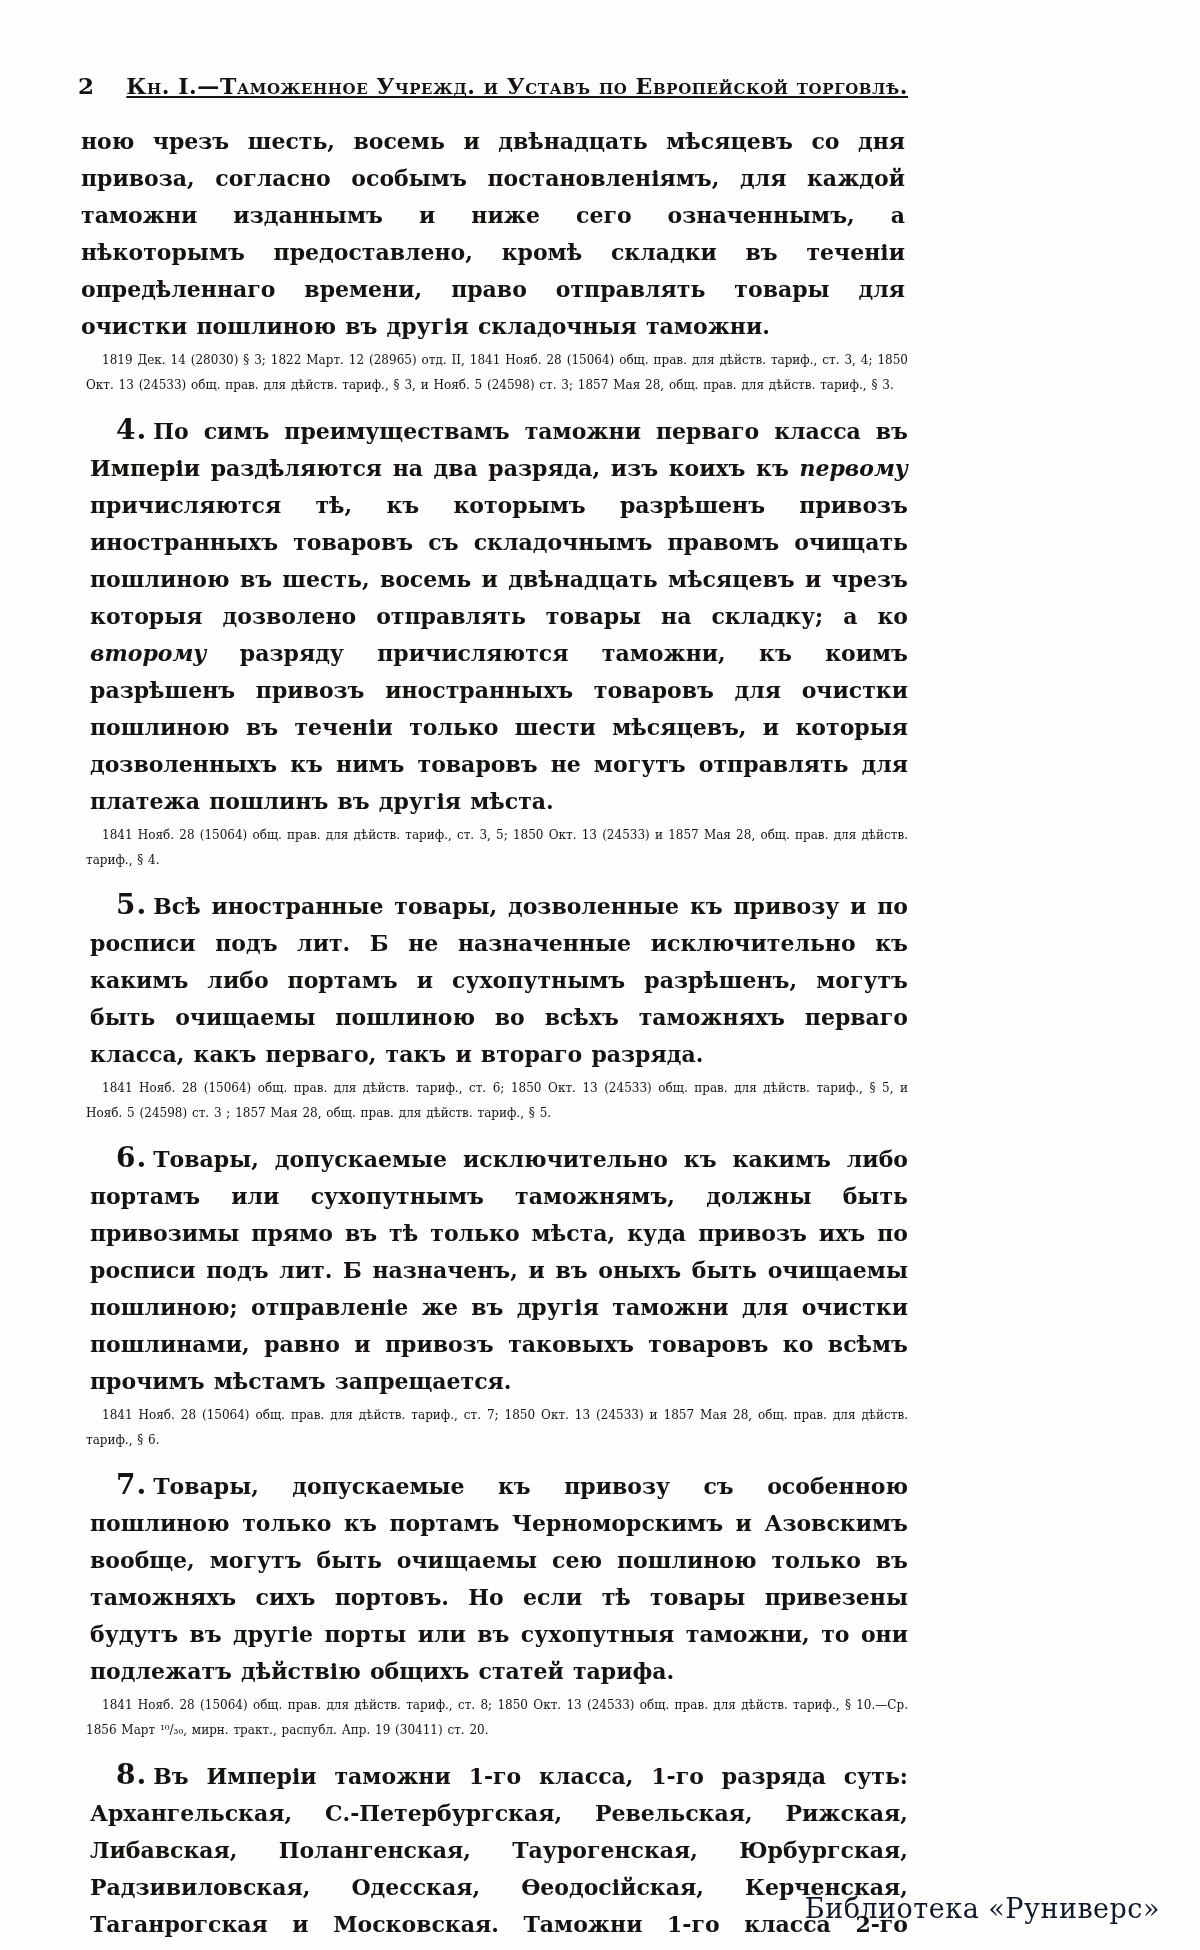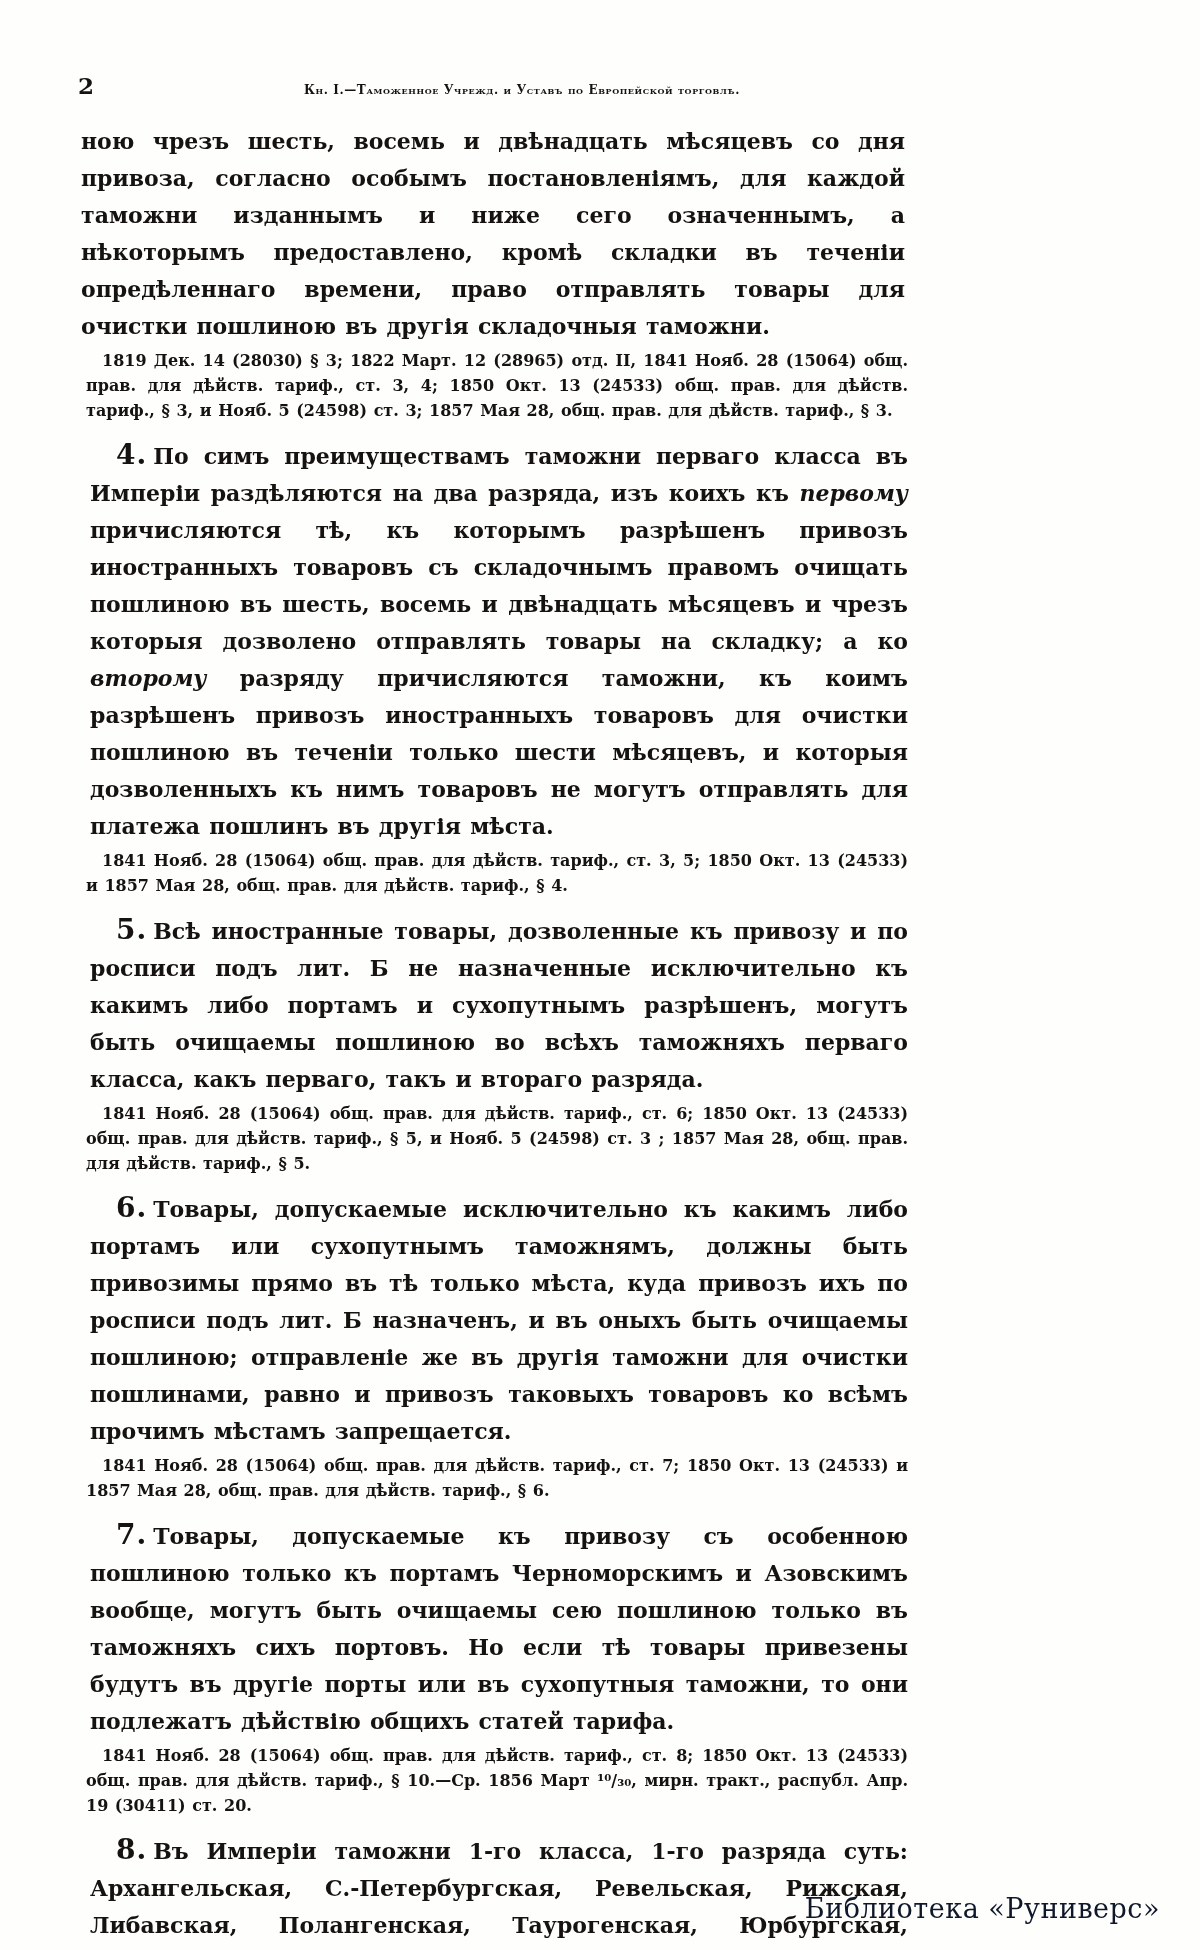--- a/index.html
+++ b/index.html
@@ -10,31 +10,31 @@
     box-sizing:border-box;
     padding:72px 0 0 78px;
     font-family:"DejaVu Serif","Liberation Serif",serif;
     color:#151210;
     overflow:hidden;
   }
   .col{width:830px;}
   .header{display:flex;align-items:baseline;margin-bottom:24px;}
   .pagenum{font-size:23px;font-weight:bold;width:58px;}
   .header-title{
-    flex:1;text-align:center;font-weight:bold;font-size:12px;
-    font-variant:small-caps;letter-spacing:0.6px;white-space:nowrap;
+    flex:1;text-align:center;font-weight:bold;font-size:22px;
+    font-variant:small-caps;letter-spacing:0.6px;white-space:nowrap;text-decoration:underline;
   }
   .body-p{
     font-size:22px;font-weight:bold;line-height:37px;
     text-align:justify;margin:3px;word-spacing:1.5px;
   }
   .article{text-indent:26px;margin:13px 0 0 12px;}
   .art-num{font-size:28px;letter-spacing:1px;padding-right:6px;}
   .citation{
-    font-size:16px;font-weight:bold;line-height:25px;
+    font-size:12px;font-weight:normal;line-height:25px;
     text-align:justify;margin:3px 0 0 8px;text-indent:16px;
     word-spacing:1px;
   }
   .em{font-style:italic;}
   .watermark{
     position:absolute;right:40px;bottom:26px;
     font-size:27px;color:#0f172a;font-weight:normal;
     letter-spacing:0.5px;
   }
 </style>

